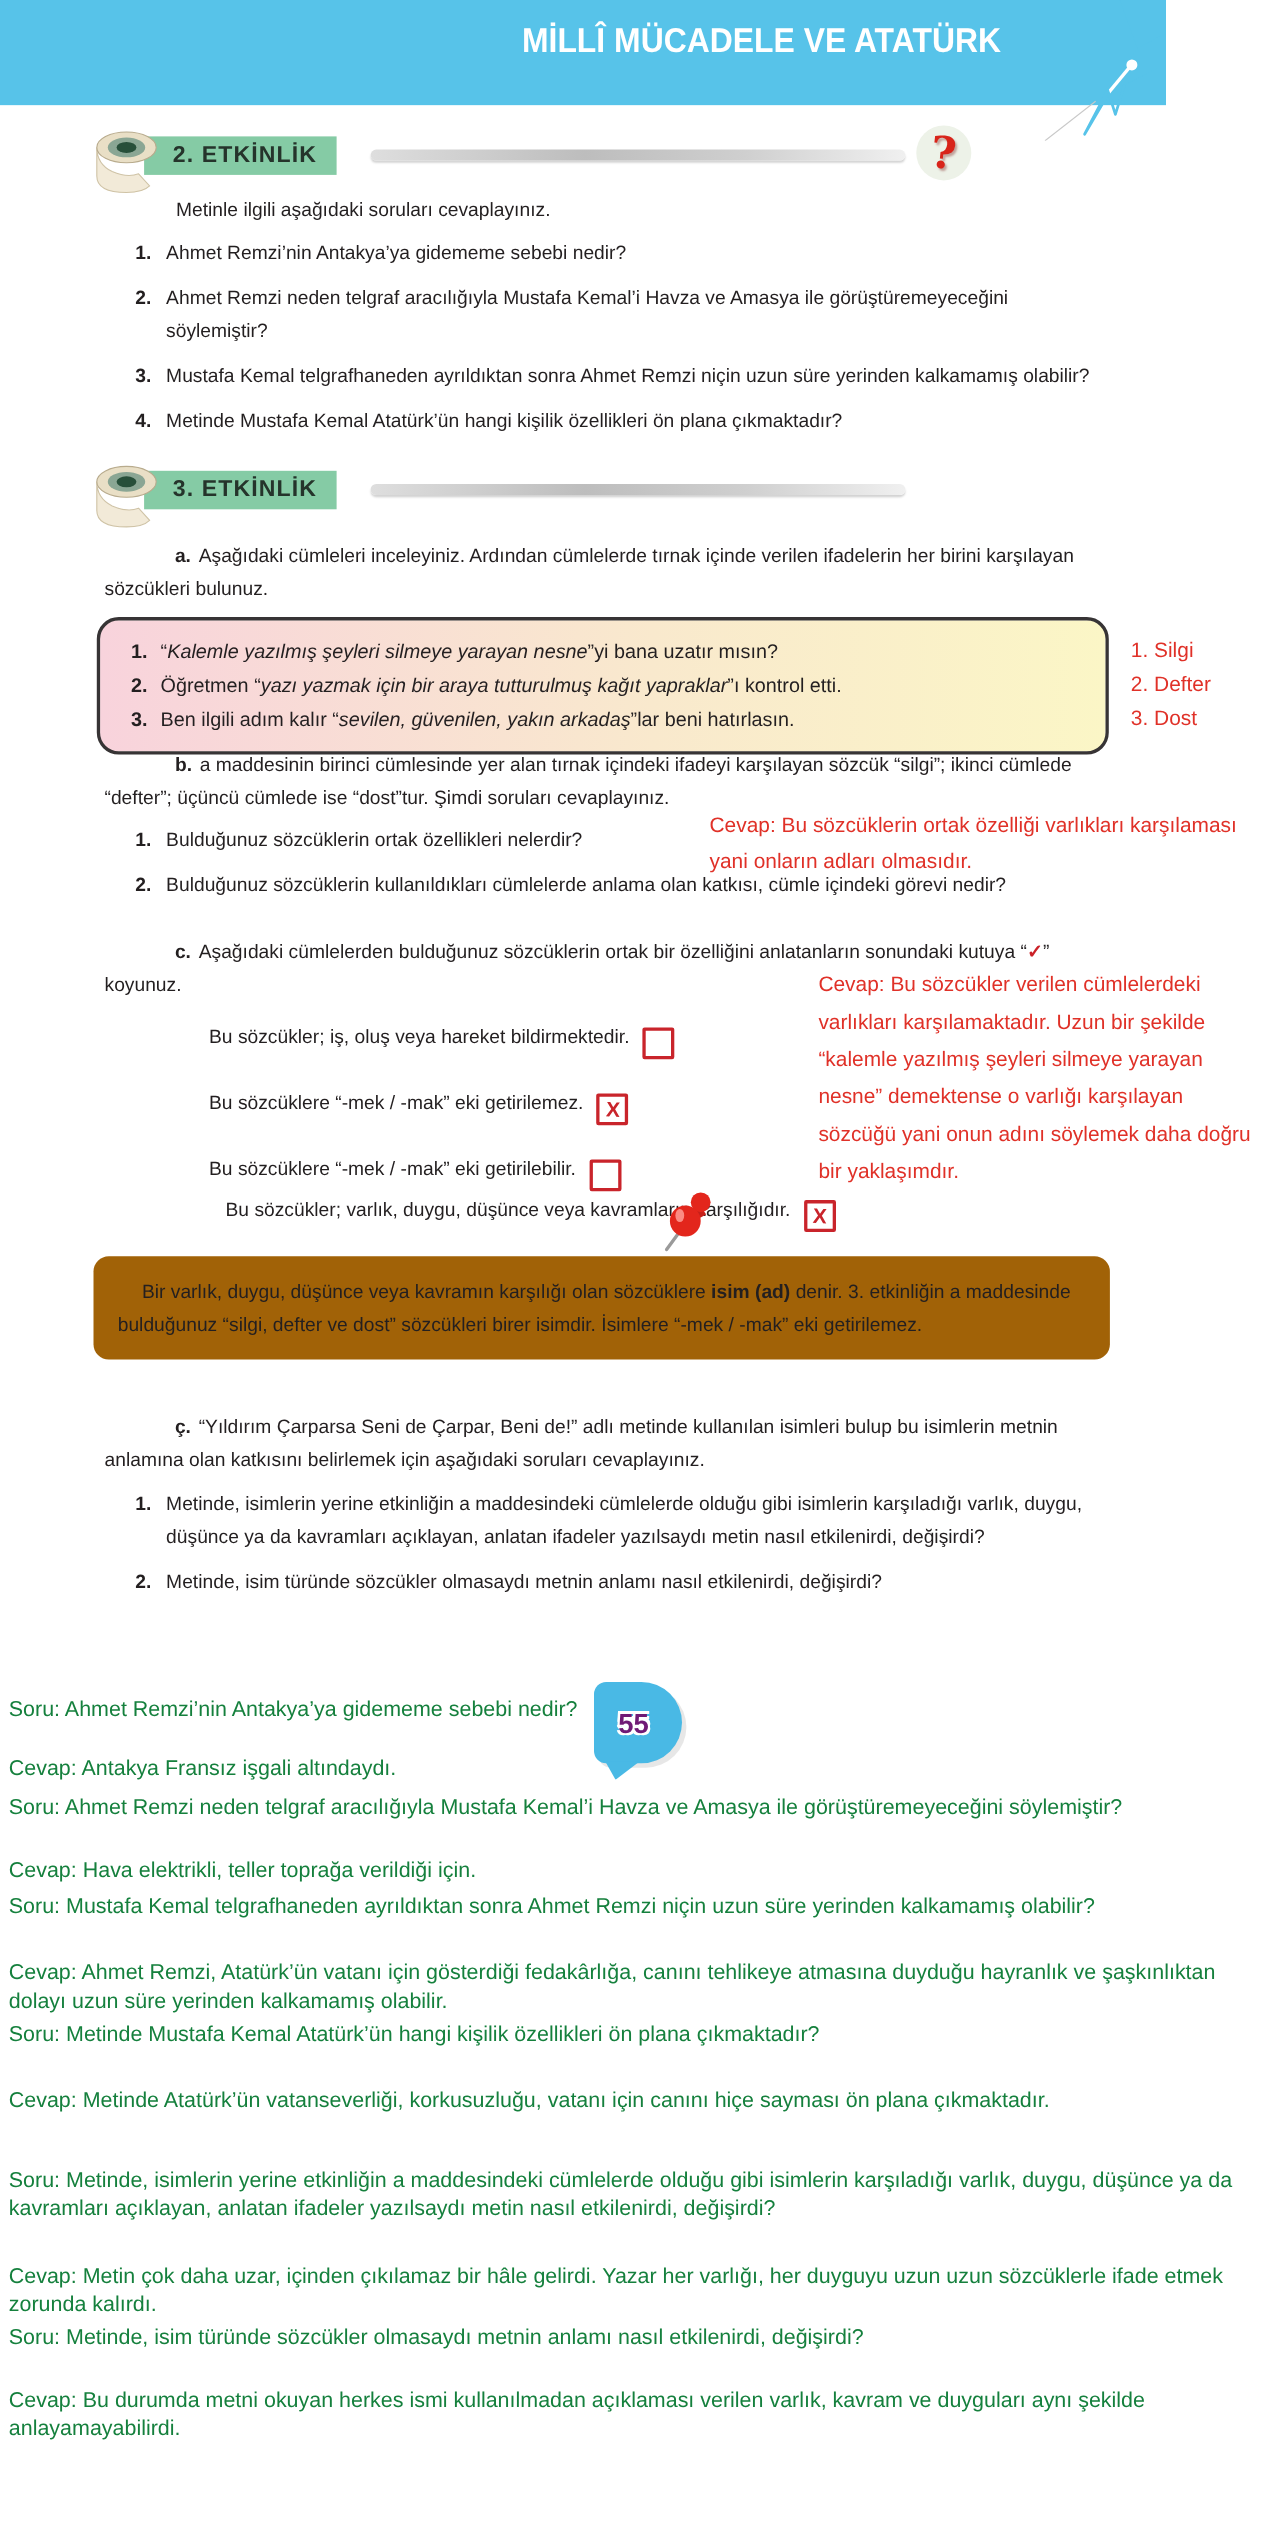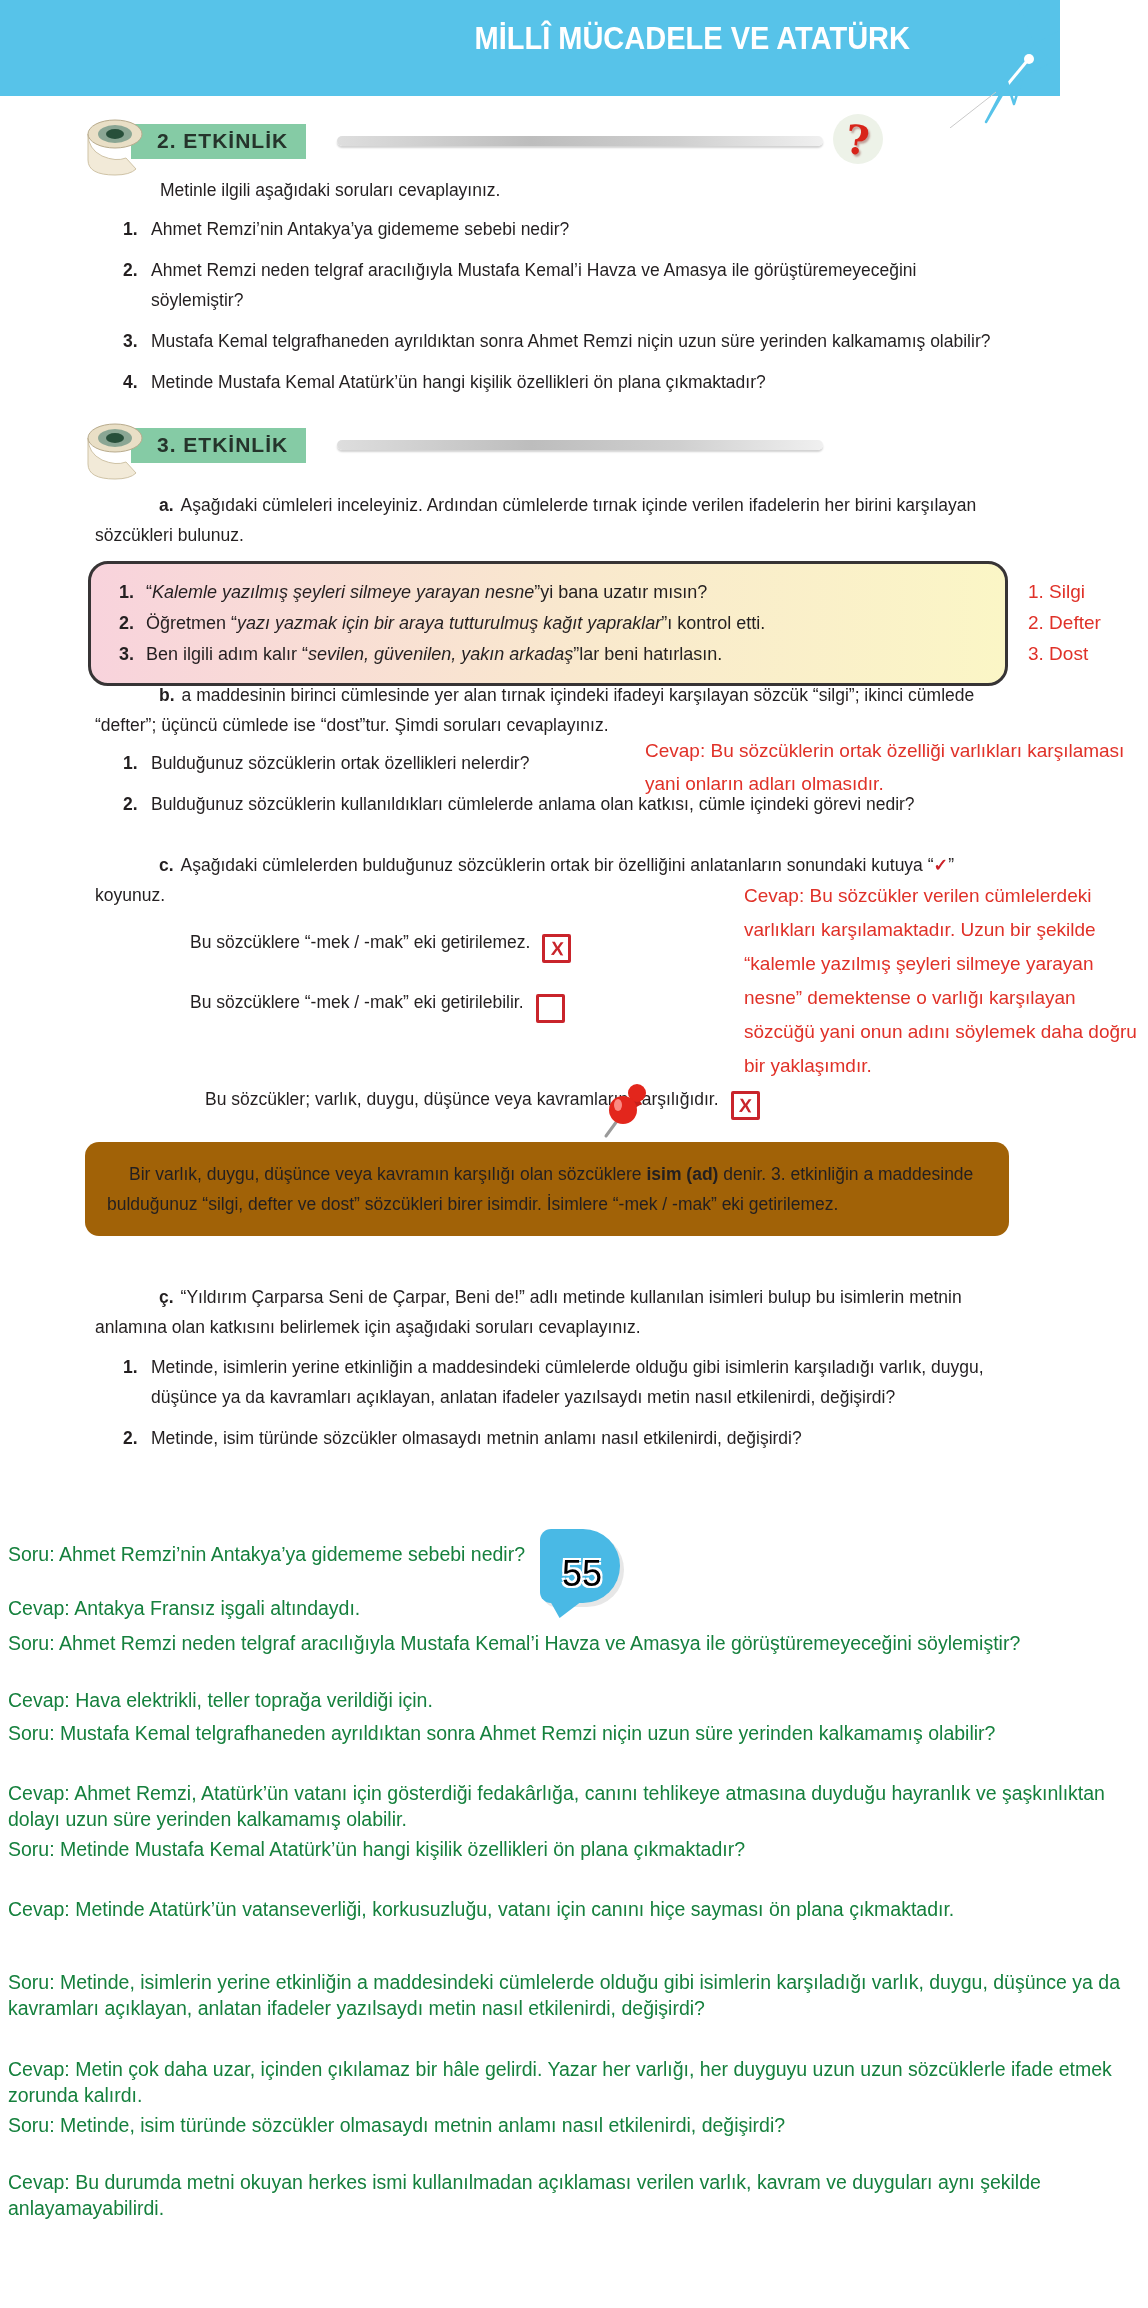--- a/index.html
+++ b/index.html
@@ -77,21 +77,21 @@
 
   
   .ced-qs { top:1352px; }
 
   
   .badge { position:absolute; top:1529px; left:540px; width:80px; height:74px; z-index:1;
            background:#49b9e5; border-radius:12px 40px 40px 12px;
            box-shadow:4px 4px 0 rgba(170,170,170,.28); }
   .badge::after { content:""; position:absolute; left:10px; bottom:-15px; width:32px; height:17px;
                   background:#49b9e5; clip-path:polygon(0 0,100% 0,30% 100%); }
-  .badge span { position:absolute; left:22px; top:24px; font-size:36px; font-weight:400; color:#000000;
+  .badge span { position:absolute; left:22px; top:24px; font-size:25px; font-weight:700; color:#701a75;
                 text-shadow:-2px -2px 0 #fff, 2px -2px 0 #fff, -2px 2px 0 #fff, 2px 2px 0 #fff; }
 
   
   .qa { position:absolute; top:1541px; left:8px; width:1128px; z-index:2;
         color:#15803d; font-size:19.5px; line-height:26px; }
   .hw { margin:0; }
   .g4{margin-top:4px;} .g7{margin-top:7px;} .g9{margin-top:9px;} .g28{margin-top:28px;}
   .g31{margin-top:31px;} .g34{margin-top:34px;} .g35{margin-top:35px;} .g47{margin-top:47px;}
 </style>
 </head>
@@ -192,20 +192,23 @@
       <span class="num">2.</span>
       <span>Bulduğunuz sözcüklerin kullanıldıkları cümlelerde anlama olan katkısı, cümle içindeki görevi nedir?</span>
     </div>
   </div>
 
   <div class="b-ans red">Cevap: Bu sözcüklerin ortak özelliği varlıkları karşılaması yani onların adları olmasıdır.</div>
 
   <p class="para c-para"><b>c.</b><span>Aşağıdaki cümlelerden bulduğunuz sözcüklerin ortak bir özelliğini anlatanların sonundaki kutuya “</span><span class="redmark">✓</span><span>” koyunuz.</span></p>
 
   <div class="c-items">
+    <div class="c-item">
+      <span>Bu sözcükler; iş, oluş veya hareket bildirmektedir.</span><span class="chk"><span class="mark"></span></span>
+    </div>
     <div class="c-item">
       <span>Bu sözcüklere “-mek / -mak” eki getirilemez.</span><span class="chk"><span class="mark">X</span></span>
     </div>
     <div class="c-item">
       <span>Bu sözcüklere “-mek / -mak” eki getirilebilir.</span><span class="chk"><span class="mark"></span></span>
     </div>
   </div>
   <div class="c-item4">
     <span>Bu sözcükler; varlık, duygu, düşünce veya kavramların karşılığıdır.</span><span class="chk"><span class="mark">X</span></span>
   </div>

